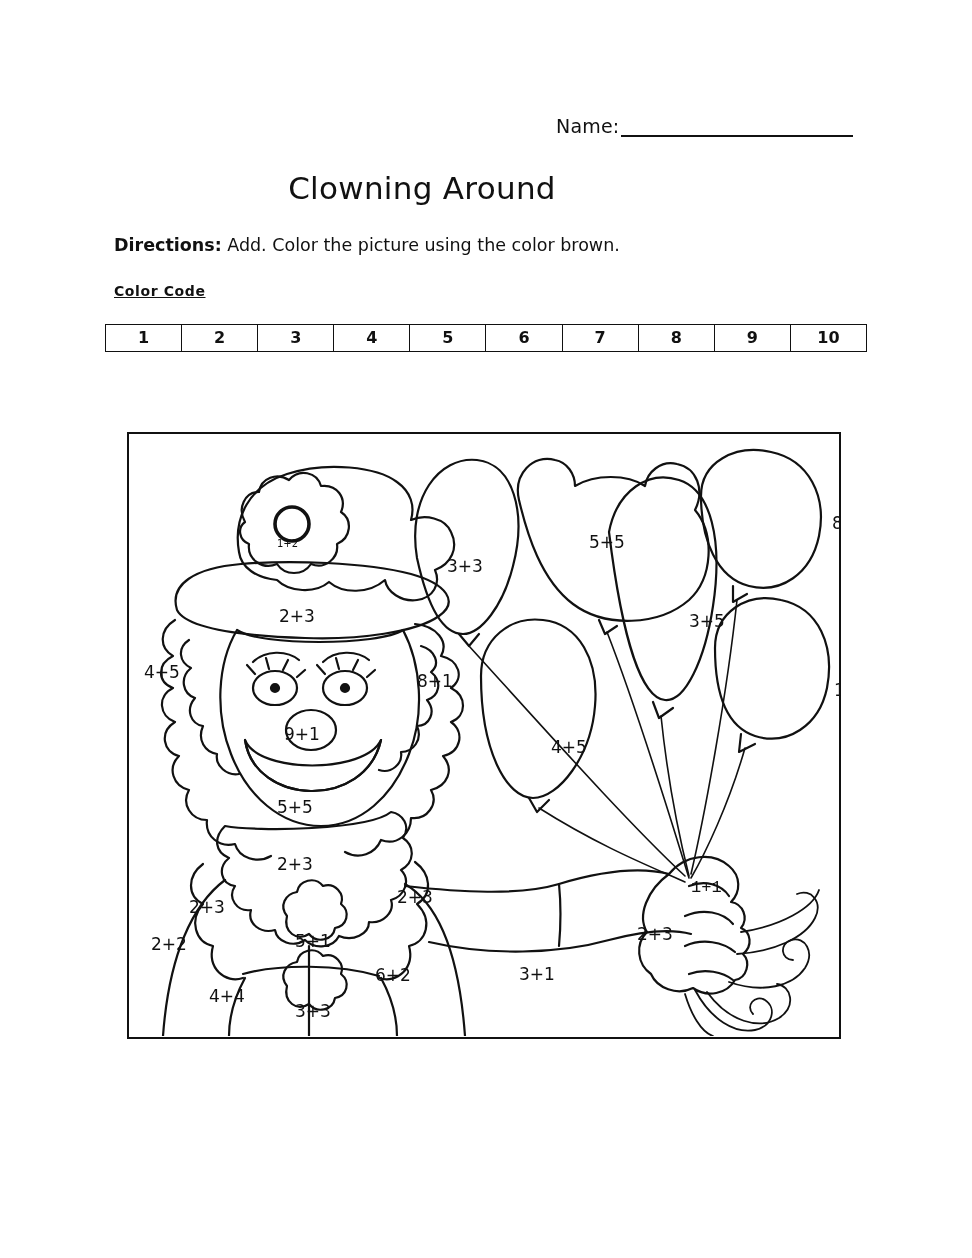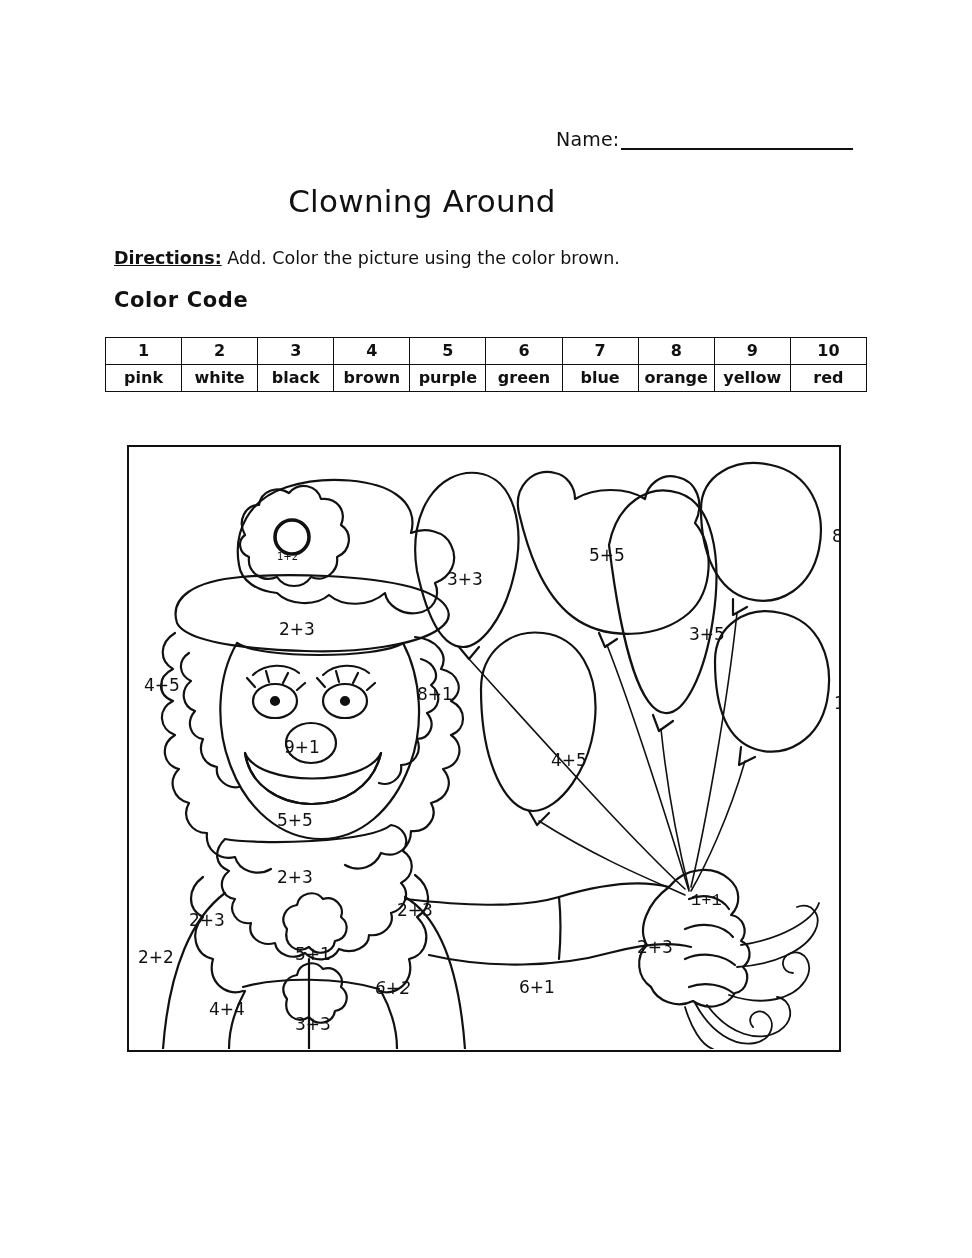--- a/index.html
+++ b/index.html
@@ -12,21 +12,20 @@
     height: 1258px;
     position: relative;
     font-family: "DejaVu Sans", sans-serif;
     color: #111;
     overflow: hidden;
   }
 
   .page {
     position: absolute;
     inset: 0;
-    margin-top: 13px;
   }
 
   
   .name-row {
     position: absolute;
     top: 115px;
     left: 556px;
     font-size: 19px;
     letter-spacing: 0.2px;
     white-space: nowrap;
@@ -54,29 +53,30 @@
     box-sizing: border-box;
   }
 
   
   .directions {
     position: absolute;
     top: 235px;
     left: 114px;
     font-size: 17.5px;
   }
-  .directions .dir-label { font-weight: bold; text-decoration: underline; }
+  .directions .dir-label { font-weight: bold; }
 
   .color-code-label {
     position: absolute;
-    top: 275px;
+    top: 283px;
     left: 114px;
-    font-size: 21px;
+    font-size: 14px;
     font-weight: bold;
     letter-spacing: 0.6px;
+    text-decoration: underline;
   }
 
   
   .code-table {
     position: absolute;
     top: 324px;
     left: 105px;
     border-collapse: collapse;
     width: 762px;
     table-layout: fixed;
@@ -138,32 +138,20 @@
         <td>1</td>
         <td>2</td>
         <td>3</td>
         <td>4</td>
         <td>5</td>
         <td>6</td>
         <td>7</td>
         <td>8</td>
         <td>9</td>
         <td>10</td>
-      </tr>
-      <tr class="names">
-        <td>pink</td>
-        <td>white</td>
-        <td>black</td>
-        <td>brown</td>
-        <td>purple</td>
-        <td>green</td>
-        <td>blue</td>
-        <td>orange</td>
-        <td>yellow</td>
-        <td>red</td>
       </tr>
     </tbody>
   </table>
 
   <div class="picture">
     <svg width="709" height="602" viewBox="0 0 709 602" fill="none" stroke="#111" stroke-width="2.2" stroke-linecap="round" stroke-linejoin="round">
 
       <path d="M110 118 C104 84 120 52 158 40 C198 27 248 33 268 48 C282 58 286 72 282 86
                C296 80 316 84 322 98 C330 114 322 130 306 136
                C312 150 304 164 288 166 C272 168 258 158 256 146
@@ -294,21 +282,21 @@
     <div class="lbl" style="left:288px; top:237px;">8+1</div>
     <div class="lbl" style="left:705px; top:246px;">1+0</div>
     <div class="lbl" style="left:155px; top:290px;">9+1</div>
     <div class="lbl" style="left:422px; top:303px;">4+5</div>
     <div class="lbl" style="left:148px; top:363px;">5+5</div>
     <div class="lbl" style="left:148px; top:420px;">2+3</div>
     <div class="lbl" style="left:562px; top:444px;font-family:Liberation Mono, monospace;">1+1</div>
     <div class="lbl" style="left:60px; top:463px;">2+3</div>
     <div class="lbl" style="left:268px; top:453px;">2+3</div>
     <div class="lbl" style="left:508px; top:490px;">2+3</div>
-    <div class="lbl" style="left:9px; top:500px;">2+2</div>
+    <div class="lbl" style="left:22px; top:500px;">2+2</div>
     <div class="lbl" style="left:166px; top:497px;">5+1</div>
-    <div class="lbl" style="left:246px; top:531px;font-style:italic;">6+2</div>
-    <div class="lbl" style="left:390px; top:530px;">6+1</div>
+    <div class="lbl" style="left:246px; top:531px;">6+2</div>
+    <div class="lbl" style="left:390px; top:530px;">3+1</div>
     <div class="lbl" style="left:80px; top:552px;">4+4</div>
     <div class="lbl" style="left:166px; top:567px;">3+3</div>
   </div>
 
 </div>
 
 </body></html>

